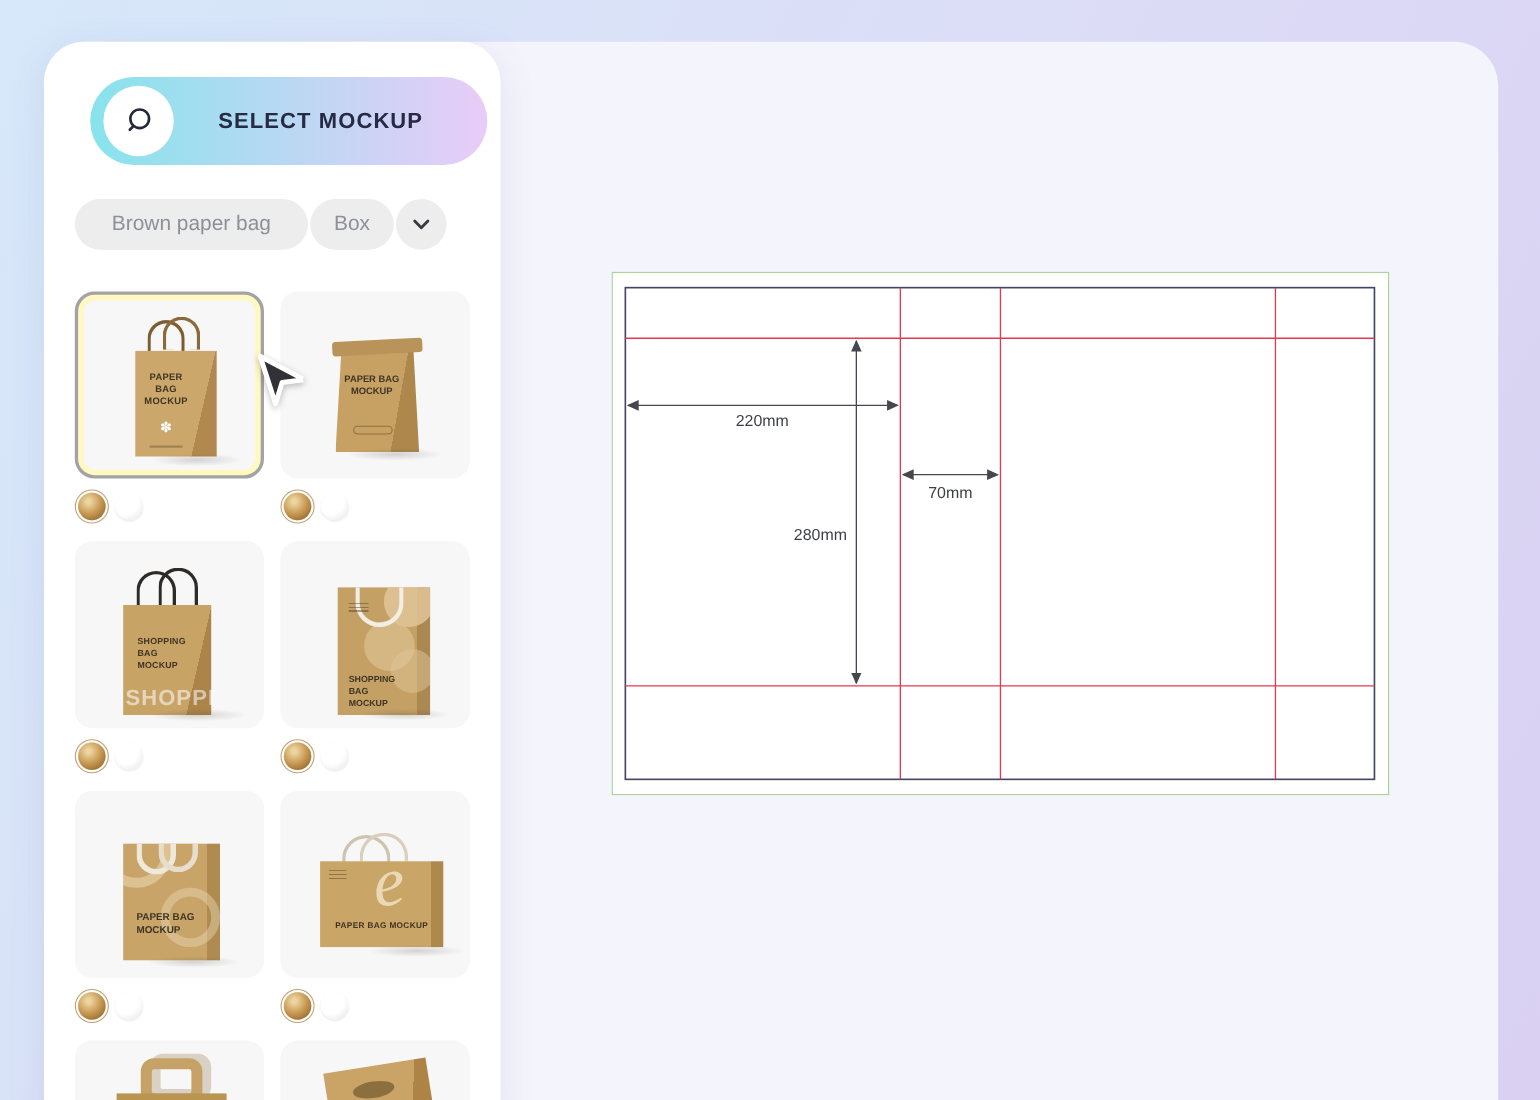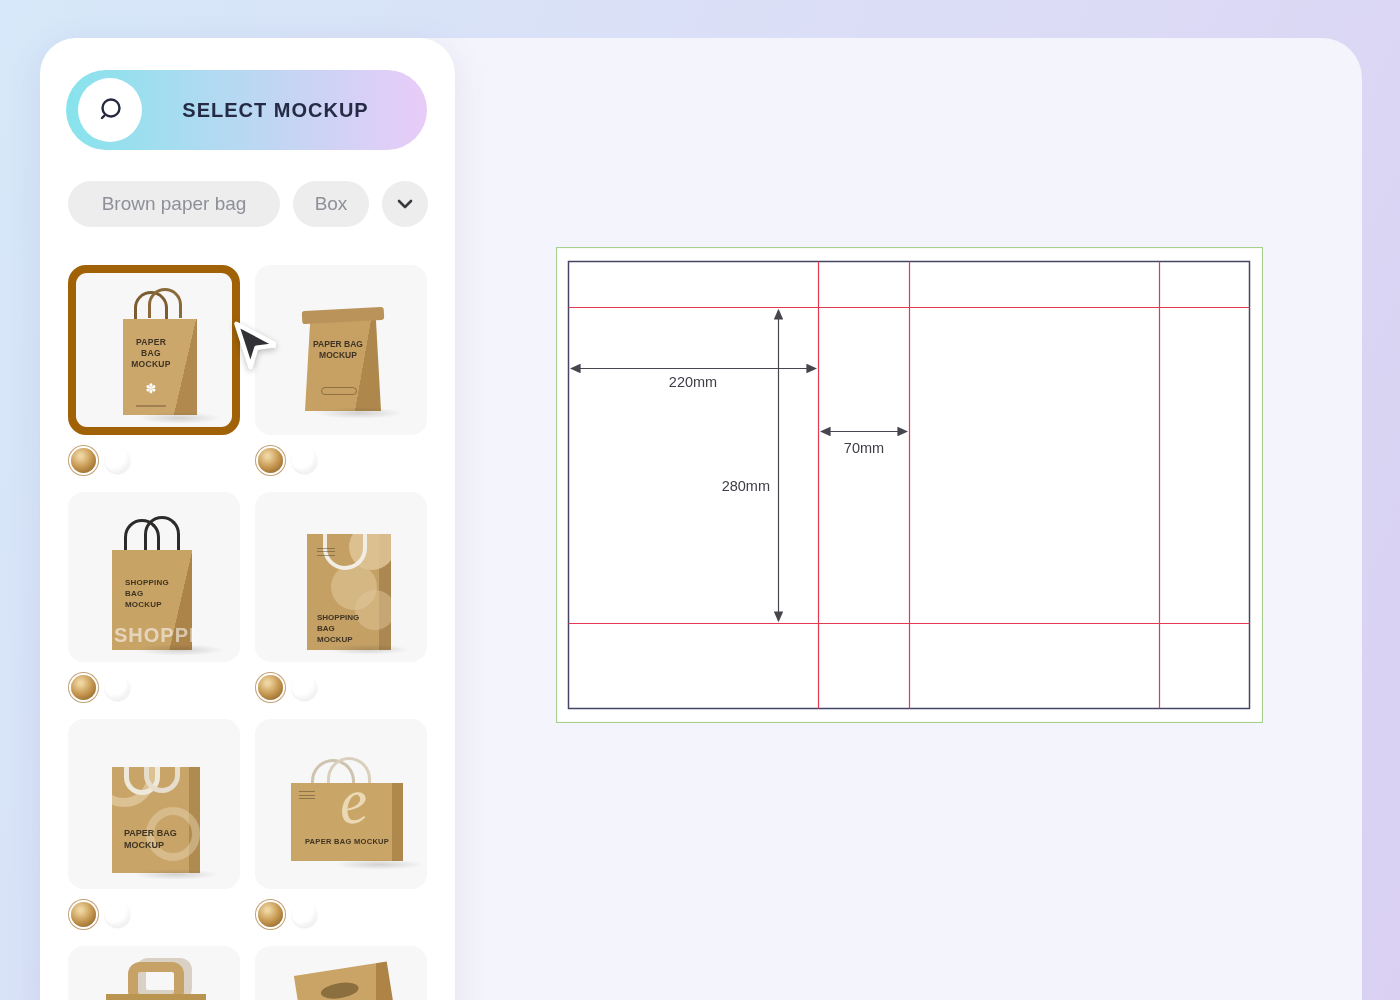--- a/index.html
+++ b/index.html
@@ -15,36 +15,36 @@
     background:#f4f4fc; border-radius:40px;
   }
   
   .sidebar {
     position:absolute; left:40px; top:38px; width:415px; height:1002px;
     background:#ffffff; border-radius:36px;
     box-shadow:0 8px 34px rgba(110,100,170,.12);
   }
   
   .pill {
-    position:absolute; left:66px; top:70px; width:361px; height:80px;
+    position:absolute; left:82px; top:70px; width:361px; height:80px;
     border-radius:40px;
     background:linear-gradient(90deg,#87e3ec 0%,#b5d9f2 45%,#e8ccf8 100%);
     display:flex; align-items:center; cursor:pointer;
   }
   .pill-circle {
     position:absolute; left:12px; top:8px; width:64px; height:64px;
     background:#ffffff; border-radius:50%;
     display:flex; align-items:center; justify-content:center;
   }
   .pill-label {
     width:100%; text-align:center; padding-left:58px;
     font-size:20px; font-weight:700; letter-spacing:1px; color:#252a45;
   }
   
-  .chips { position:absolute; left:68px; top:181px; display:flex; gap:13px; align-items:center; }
+  .chips { position:absolute; left:68px; top:181px; display:flex; gap:2px; align-items:center; }
   .chip {
     height:46px; border-radius:23px; background:#ededee;
     display:flex; align-items:center; justify-content:center;
     font-size:19px; color:#8e9097; cursor:pointer; white-space:nowrap;
   }
   .chip.c1 { width:212px; }
   .chip.c2 { width:76px; }
   .chip-more {
     width:46px; height:46px; border-radius:50%; background:#ededee;
     display:flex; align-items:center; justify-content:center; cursor:pointer;
@@ -52,21 +52,21 @@
   
   .grid {
     position:absolute; left:68px; top:265px; width:360px;
     display:grid; grid-template-columns:172px 172px; column-gap:15px; row-gap:0;
   }
   .item { width:172px; height:227px; }
   .thumb {
     position:relative; width:172px; height:170px; border-radius:16px;
     background:#f7f7f8; overflow:hidden; cursor:pointer;
   }
-  .item.selected .thumb { border:3px solid #a16207; background:#a16207; border-radius:18px; }
+  .item.selected .thumb { border:3px solid #a3a3a3; background:#fef9c3; border-radius:18px; }
   .scene { position:absolute; inset:0; overflow:hidden; border-radius:14px; background:#f7f7f8; }
   .item.selected .scene { inset:5px; border-radius:11px; }
   .swatches { display:flex; align-items:center; gap:9px; margin-top:13px; padding-left:3px; }
   .swatch { width:25px; height:25px; border-radius:50%; cursor:pointer; }
   .swatch.kraft {
     background:radial-gradient(circle at 38% 32%, #eed5a0 8%, #c89a54 48%, #9a6d2e 82%, #7f5a22);
     box-shadow:0 0 0 2px #fff, 0 0 0 3px #c2a173;
   }
   .swatch.white {
     background:radial-gradient(circle at 35% 30%, #ffffff 50%, #e4e4e8);

